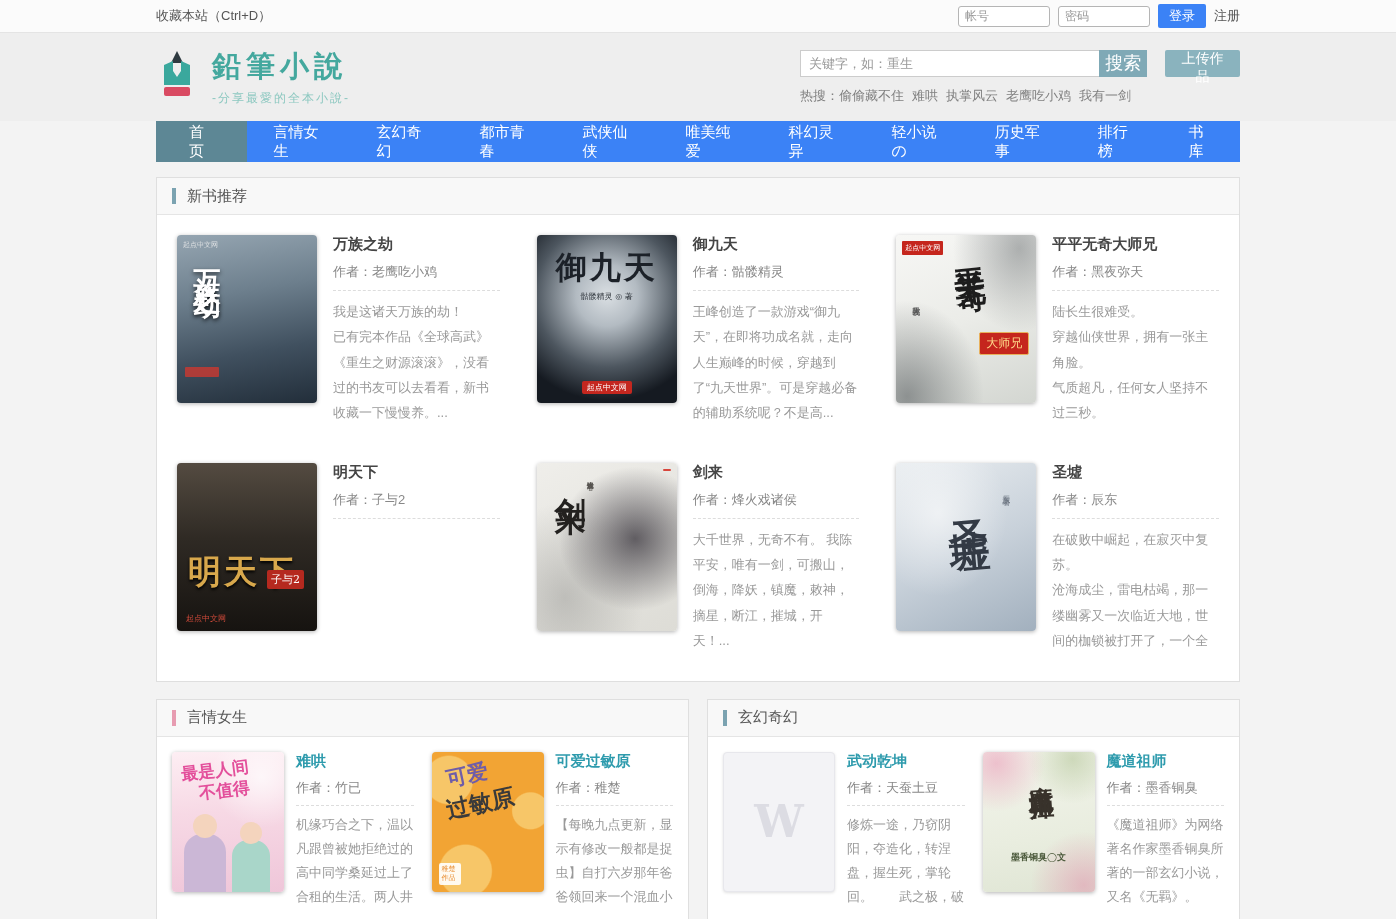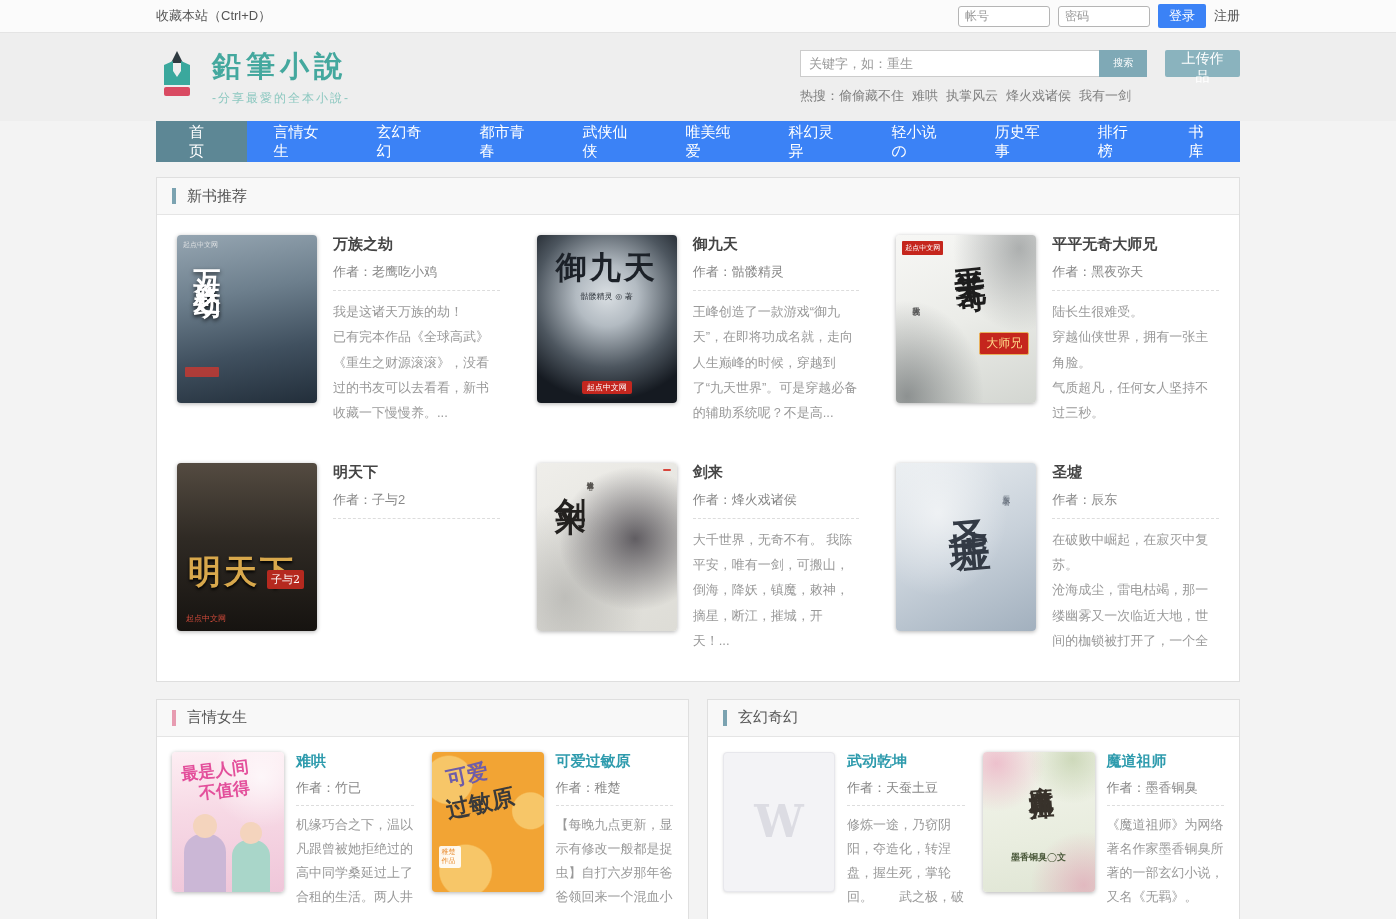--- a/index.html
+++ b/index.html
@@ -21,21 +21,21 @@
   .header { background:#eeeeee; height:88px; }
   .header .inner { height:100%; display:flex; align-items:center; }
   .logo { display:flex; align-items:center; cursor:pointer; }
   .logo-text { margin-left:14px; }
   .logo-title { font-size:29px; color:#44a89e; font-weight:bold; letter-spacing:5px; font-family:"DejaVu Serif","Liberation Serif",serif; }
   .logo-tag { font-size:12px; color:#8cc8c0; letter-spacing:2px; margin-top:3px; }
   .search-zone { margin-left:auto; width:440px; }
   .search-row { display:flex; align-items:center; }
   .search-input { width:305px; height:27px; border:1px solid #ccc; border-right:none; padding:0 8px; font-size:13px; color:#666; background:#fff; }
   .search-input::placeholder { color:#999; }
-  .search-btn { height:27px; width:49px; background:#7fa9b6; color:#fff; border:none; font-size:10px; cursor:pointer; }
+  .search-btn { height:27px; width:49px; background:#7fa9b6; color:#fff; border:none; font-size:18px; cursor:pointer; }
   .upload-btn { height:27px; margin-left:18px; background:#8ab3be; color:#fff; border:none; font-size:14px; padding:0 10px; border-radius:2px; cursor:pointer; }
   .hot-row { margin-top:10px; font-size:13px; color:#808080; }
   .hot-link { color:#808080; margin-left:8px; cursor:pointer; }
 
   
   .nav { background:#f3f3f3; }
   .nav .inner { background:#3b82f6; height:41px; display:flex; align-items:stretch; }
   .nav a { color:#fff; font-size:15px; text-decoration:none; display:flex; align-items:center; padding:0 27px; }
   .nav a.active { background:#5d8795; padding:0 33px; }
   .nav a.last { margin-left:auto; }
@@ -120,21 +120,21 @@
   .cv-nh .girl { position:absolute; bottom:-6px; right:14px; width:38px; height:58px; background:#a9d6c9; border-radius:16px 16px 0 0; }
   .cv-nh .girl::before { content:""; position:absolute; top:-18px; left:8px; width:22px; height:22px; border-radius:50%; background:#f4d4bd; }
 
   .cv-kagm { background:
       radial-gradient(circle at 15% 20%, #f7c668 0 16%, transparent 17%),
       radial-gradient(circle at 88% 42%, #f7c668 0 14%, transparent 15%),
       radial-gradient(circle at 30% 85%, #f7c668 0 18%, transparent 19%),
       #f2a434; }
   .cv-kagm .t1 { position:absolute; top:9px; left:14px; font-size:21px; font-weight:900; color:#6f5da8; transform:rotate(-12deg); }
   .cv-kagm .t2 { position:absolute; top:36px; left:14px; font-size:23px; font-weight:900; color:#3a3a3a; transform:rotate(-12deg); }
-  .cv-kagm .badge { position:absolute; left:7px; bottom:24px; background:rgba(255,255,255,.9); color:#e98b2d; font-size:7px; padding:2px 3px; border-radius:2px; line-height:1.3; width:22px; }
+  .cv-kagm .badge { position:absolute; left:7px; bottom:7px; background:rgba(255,255,255,.9); color:#e98b2d; font-size:7px; padding:2px 3px; border-radius:2px; line-height:1.3; width:22px; }
 
   .cv-wdqk { background:#f3f3f6; border:1px solid #e7e7ec; box-shadow:0 1px 3px rgba(0,0,0,.12); }
   .cv-wdqk .wm { position:absolute; inset:0; display:flex; align-items:center; justify-content:center; font-size:44px; font-weight:900; color:#dcdce3; }
 
   .cv-mdzs { background:
       radial-gradient(circle at 12% 8%, rgba(233,150,180,.55), transparent 30%),
       radial-gradient(circle at 90% 95%, rgba(226,140,170,.5), transparent 32%),
       radial-gradient(circle at 80% 5%, rgba(170,190,140,.5), transparent 28%),
       linear-gradient(170deg,#f3f5ec 0%,#e9eddf 60%,#dfe5d4 100%); }
   .cv-mdzs .vtitle { position:absolute; left:50%; top:14px; transform:translateX(-50%) rotate(-4deg); writing-mode:vertical-rl; font-size:25px; font-weight:900; color:#38322b; letter-spacing:3px; }
@@ -170,21 +170,21 @@
         <div class="logo-tag">-分享最愛的全本小說-</div>
       </div>
     </div>
     <div class="search-zone">
       <div class="search-row">
         <input class="search-input" placeholder="关键字，如：重生" style="">
         <button class="search-btn">搜索</button>
         <button class="upload-btn">上传作品</button>
       </div>
       <div class="hot-row">
-        <span>热搜：</span><span class="hot-link" style="margin-left:0">偷偷藏不住</span><span class="hot-link">难哄</span><span class="hot-link">执掌风云</span><span class="hot-link">烽火戏诸侯</span><span class="hot-link">我有一剑</span>
+        <span>热搜：</span><span class="hot-link" style="margin-left:0">偷偷藏不住</span><span class="hot-link">难哄</span><span class="hot-link">执掌风云</span><span class="hot-link">老鹰吃小鸡</span><span class="hot-link">我有一剑</span>
       </div>
     </div>
   </div>
 </div>
 
 <div class="nav">
   <div class="inner">
     <a href="#" class="active">首页</a>
     <a href="#">言情女生</a>
     <a href="#">玄幻奇幻</a>

